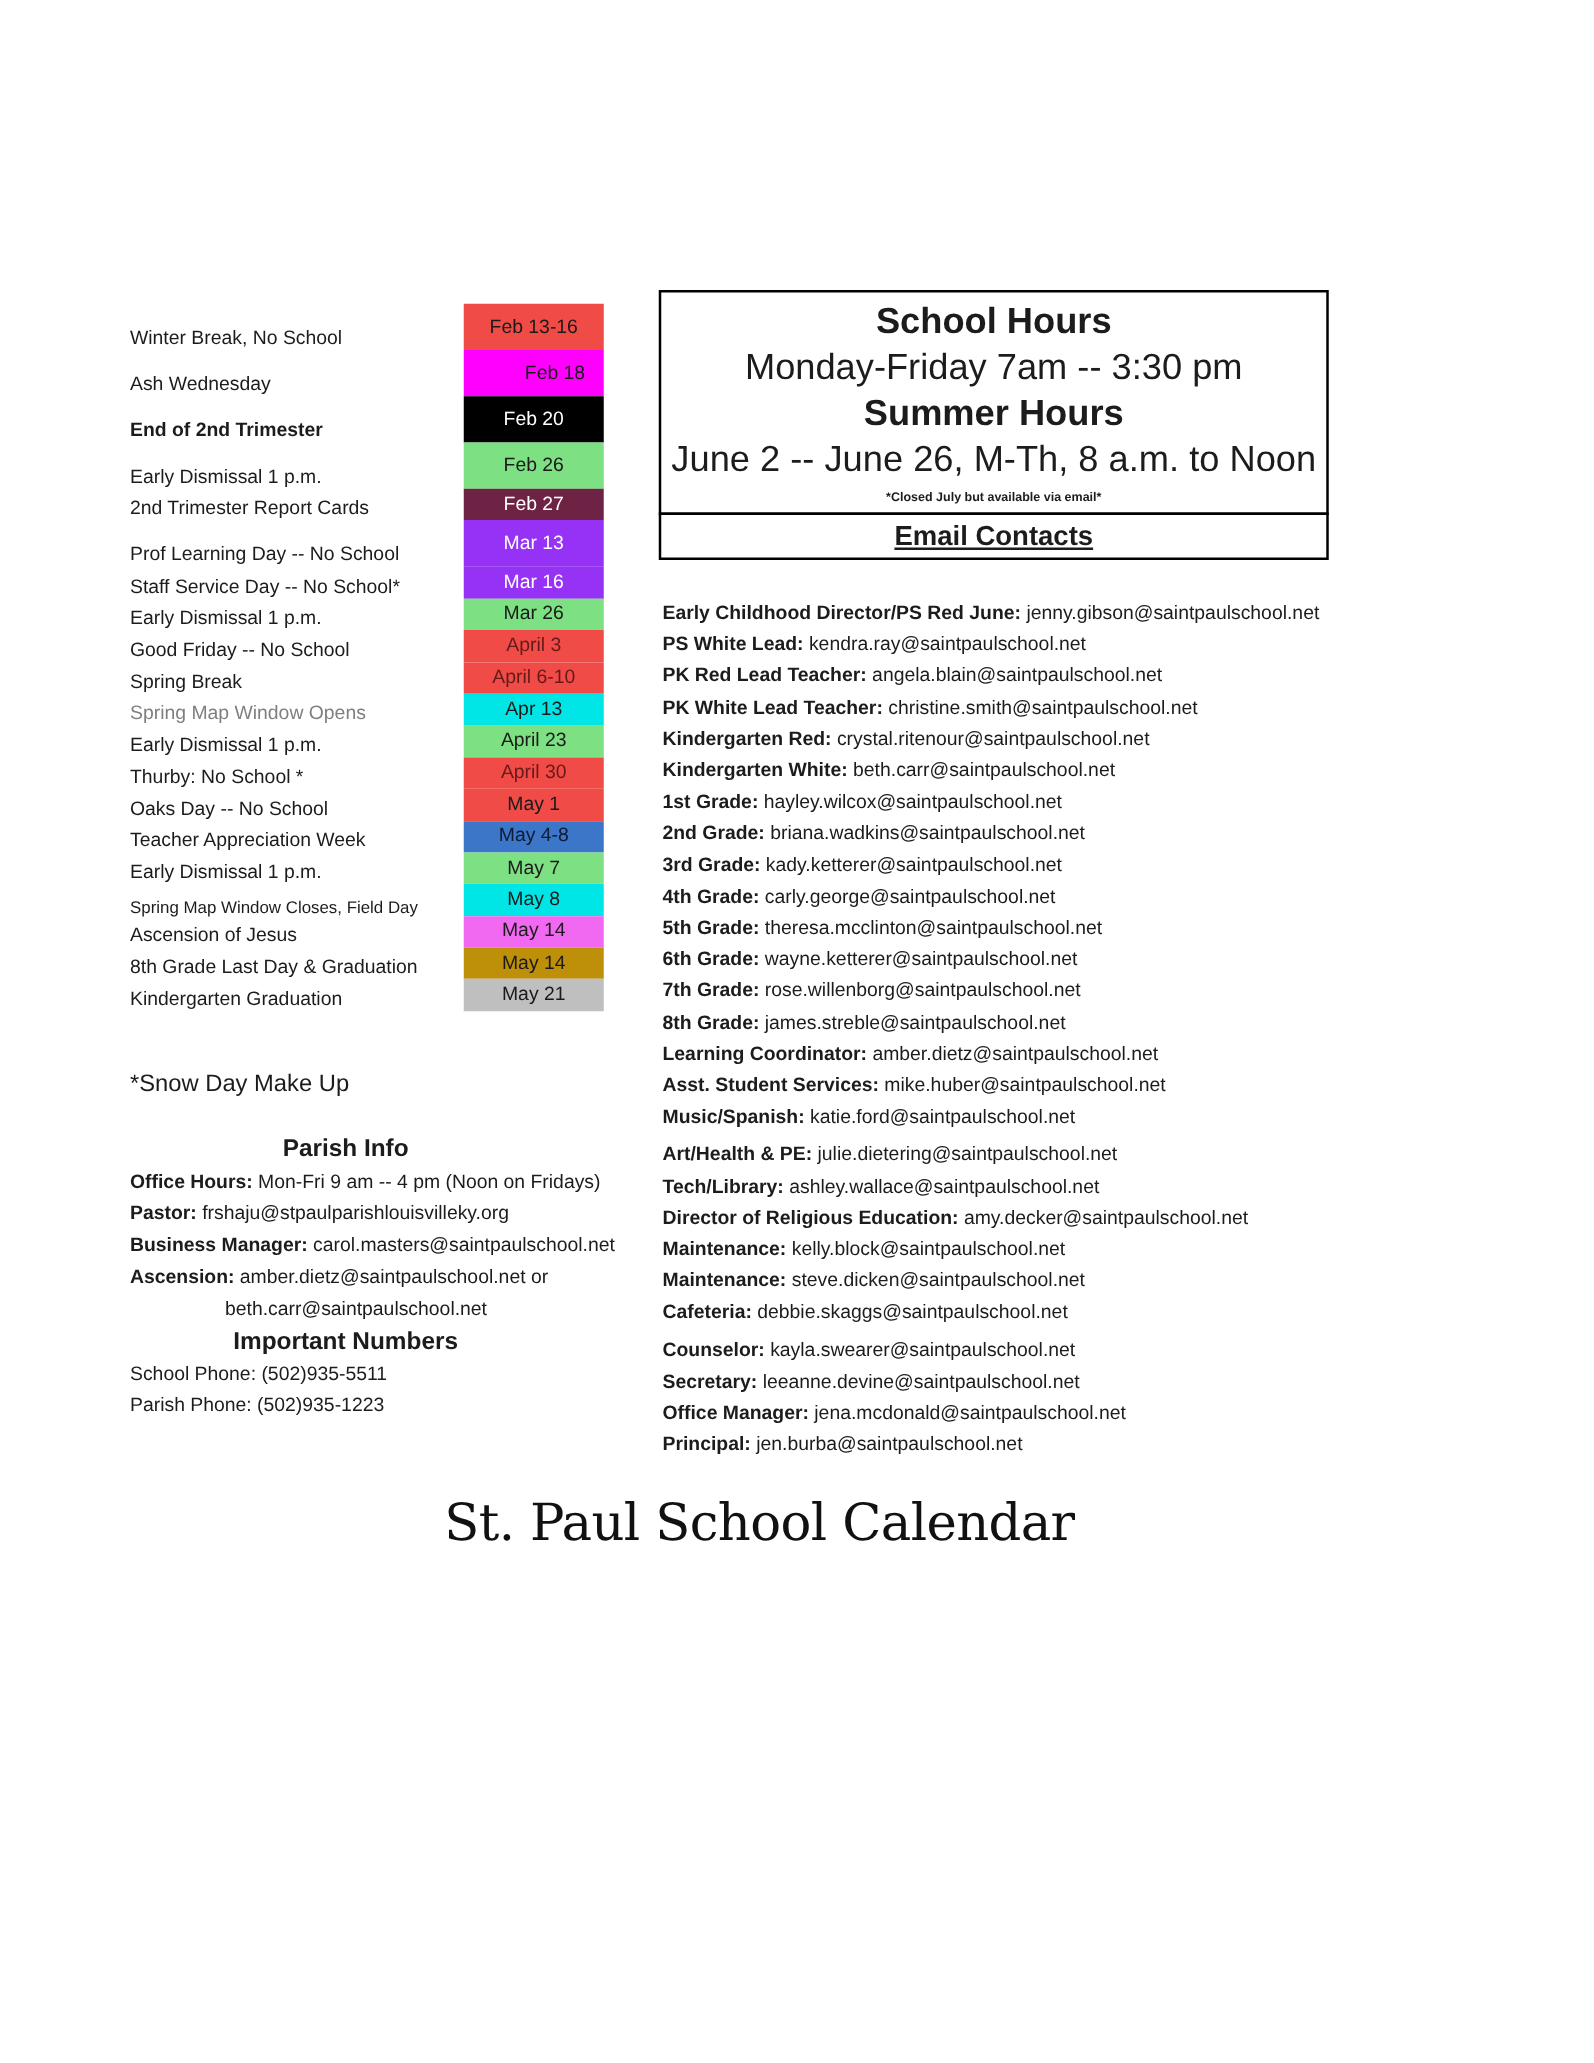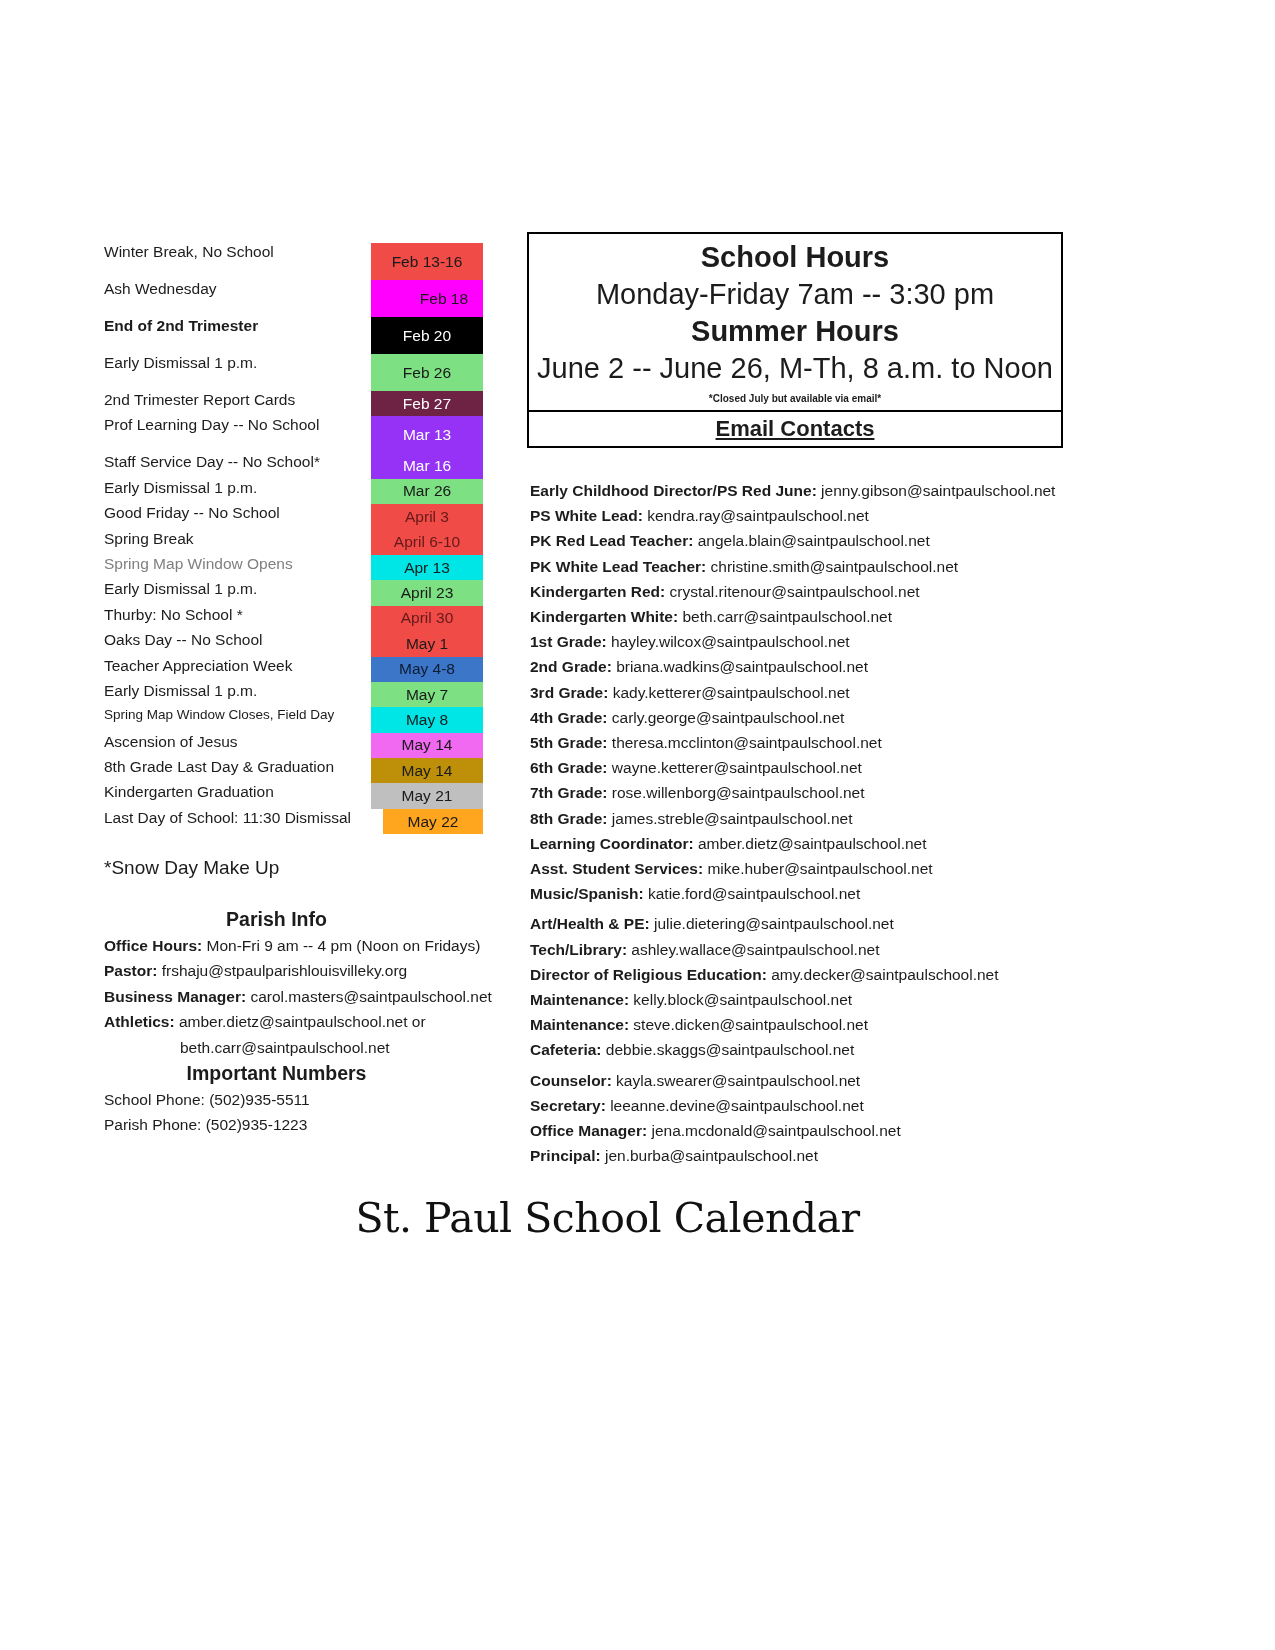--- a/index.html
+++ b/index.html
@@ -1,21 +1,21 @@
 <!DOCTYPE html>
 <html><head>
 <meta charset="utf-8">
 <style>
   * { margin:0; padding:0; box-sizing:border-box; }
   html,body { width:1275px; height:1650px; background:#ffffff; }
   body { font-family:"Liberation Sans", sans-serif; color:#1c1c1c; position:relative; overflow:hidden; }
 
   
   .cal-table { position:absolute; left:104px; top:243px; width:379px; }
-  .cal-row { display:flex; align-items:flex-start; height:25.4px;gap:28px; }
+  .cal-row { display:flex; align-items:flex-end; height:25.4px;gap:28px; }
   .cal-row.tall { height:37px; }
   .cal-label { flex:1; font-size:15.5px; white-space:nowrap; padding-right:4px; }
   .cal-label.bold { font-weight:bold; }
   .cal-label.gray { color:#7f7f7f; }
   .cal-label.small { font-size:13.5px; }
   .cal-badge { width:112px; align-self:stretch; display:flex; align-items:center;
                justify-content:center; font-size:15.5px; }
 
   
   .hours-box { position:absolute; left:527px; top:232px; width:536px; height:180px;
@@ -125,24 +125,20 @@
       <div class="cal-badge" style="background: rgb(240, 105, 240); color: rgb(26, 26, 26);">May 14</div>
     </div>
     <div class="cal-row">
       <div class="cal-label">8th Grade Last Day &amp; Graduation</div>
       <div class="cal-badge" style="background: rgb(190, 144, 10); color: rgb(26, 26, 26);">May 14</div>
     </div>
     <div class="cal-row">
       <div class="cal-label">Kindergarten Graduation</div>
       <div class="cal-badge" style="background: rgb(191, 191, 191); color: rgb(26, 26, 26);">May 21</div>
     </div>
-    <div class="cal-row">
-      <div class="cal-label">Last Day of School: 11:30 Dismissal</div>
-      <div class="cal-badge" style="background: rgb(255, 165, 30); color: rgb(26, 26, 26);">May 22</div>
-    </div>
   </div>
 
 <div class="hours-box">
   <div class="hours-line bold">School Hours</div>
   <div class="hours-line">Monday-Friday 7am -- 3:30 pm</div>
   <div class="hours-line bold">Summer Hours</div>
   <div class="hours-line">June 2 -- June 26, M-Th, 8 a.m. to Noon</div>
   <div class="hours-note">*Closed July but available via email*</div>
 </div>
 
@@ -181,21 +177,21 @@
   </div>
 
 <div class="snow-note">*Snow Day Make Up</div>
 
 <div class="parish">
   <div class="parish-heading">Parish Info</div>
   <div id="parish-lines">
       <div class="parish-line"><b>Office Hours:</b> Mon-Fri 9 am -- 4 pm (Noon on Fridays)</div>
       <div class="parish-line"><b>Pastor:</b> frshaju@stpaulparishlouisvilleky.org</div>
       <div class="parish-line"><b>Business Manager:</b> carol.masters@saintpaulschool.net</div>
-      <div class="parish-line"><b>Athletics:</b> amber.dietz@saintpaulschool.net or</div>
+      <div class="parish-line"><b>Ascension:</b> amber.dietz@saintpaulschool.net or</div>
       <div class="parish-line indent">beth.carr@saintpaulschool.net</div>
     </div>
   <div class="parish-heading">Important Numbers</div>
   <div id="parish-numbers">
       <div class="parish-line">School Phone: (502)935-5511</div>
       <div class="parish-line">Parish Phone: (502)935-1223</div>
     </div>
 </div>
 
 <div class="page-title">St. Paul School Calendar</div>

